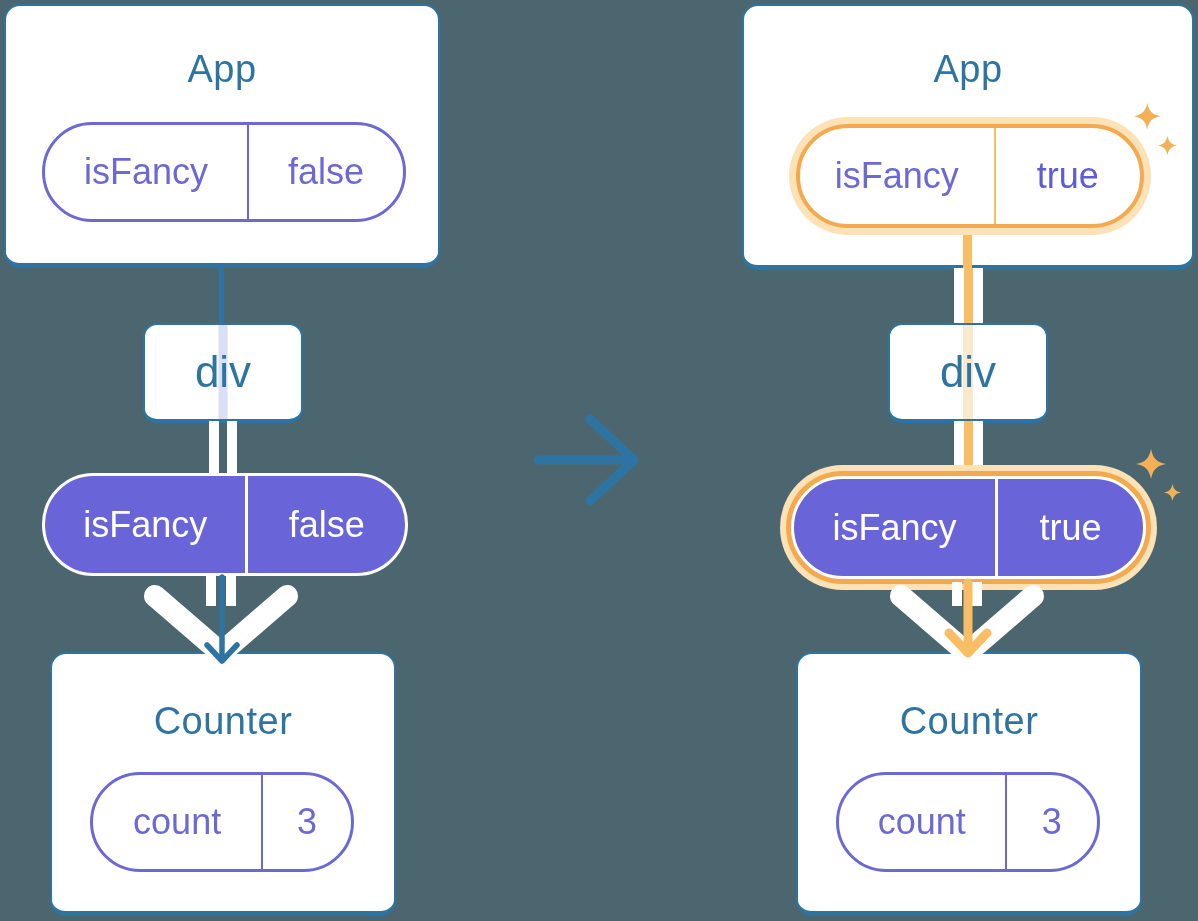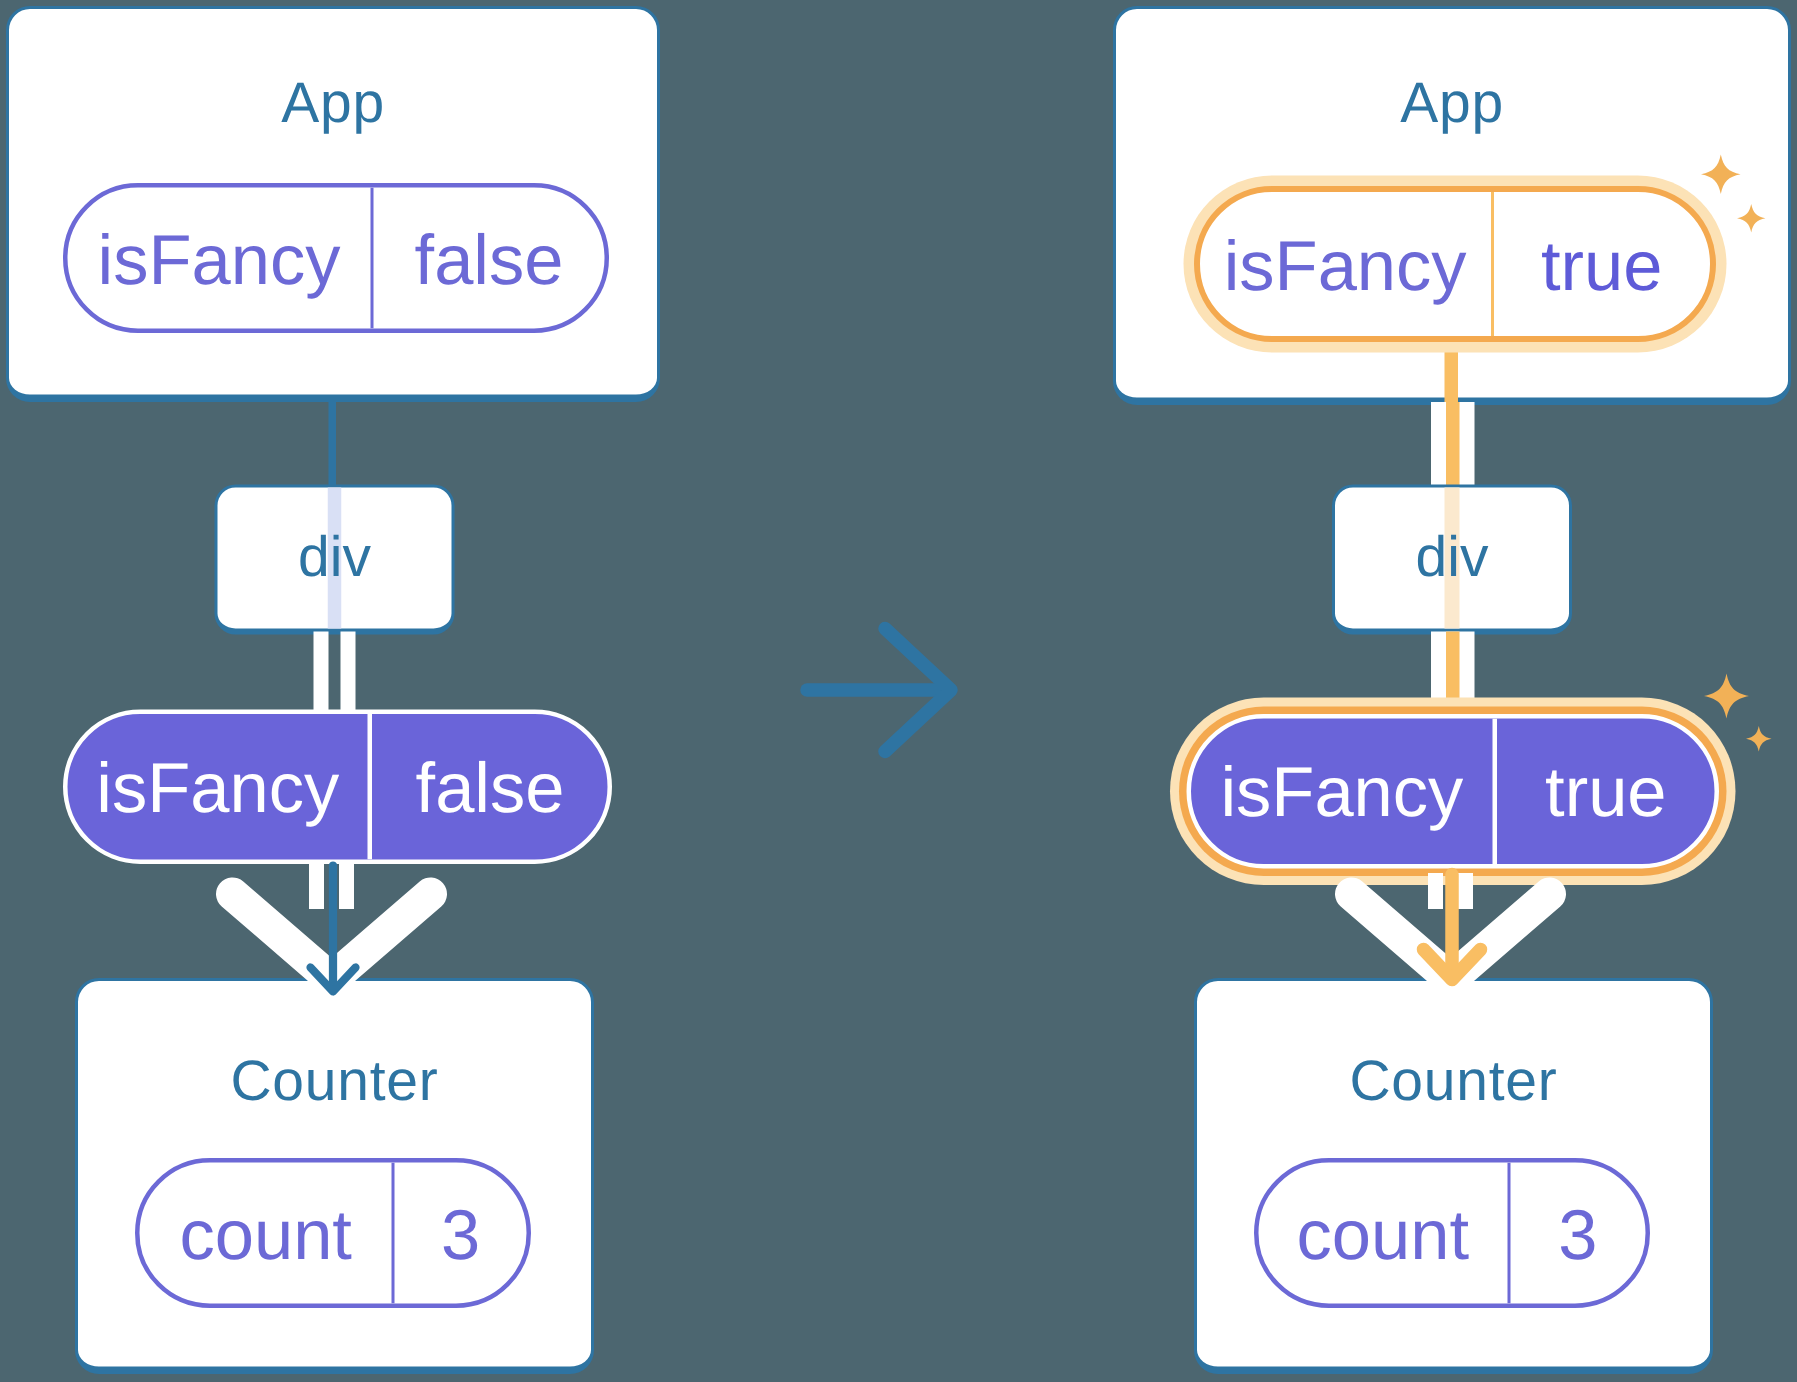--- a/index.html
+++ b/index.html
@@ -16,21 +16,21 @@
     --faint-org:#FBE9CE;
   }
   *{box-sizing:border-box;margin:0;padding:0;}
   body{background:var(--bg);font-family:"Liberation Sans","DejaVu Sans",sans-serif;}
   .stage{position:relative;width:1198px;height:921px;background:var(--bg);overflow:hidden;}
 
   .box{position:absolute;background:#fff;border:2px solid var(--blue);border-bottom-width:5px;border-radius:16px;}
   .box-title{position:absolute;left:0;right:0;text-align:center;font-size:38px;font-weight:500;color:var(--blue);letter-spacing:.5px;}
 
   .pill{position:absolute;display:flex;border-radius:60px;overflow:hidden;}
-  .pill .cell{display:flex;align-items:center;justify-content:center;font-size:47px;height:100%;}
+  .pill .cell{display:flex;align-items:center;justify-content:center;font-size:36px;height:100%;}
 
   .pill-outline{background:#fff;border:3px solid var(--purple-outline);color:var(--purple-outline);}
   .pill-outline .cell-l{border-right:2.5px solid var(--purple-outline);}
 
   .pill-fill{background:var(--purple-fill);border:3px solid #fff;color:#fff;}
   .pill-fill .cell-l{border-right:3px solid #fff;}
 
   .pill-fancy-outline{background:#fff;border:4px solid var(--orange-ring);box-shadow:0 0 0 7px var(--orange-glow);color:var(--purple-outline);}
   .pill-fancy-outline .cell-l{border-right:2.5px solid var(--orange-bright);}
 
@@ -38,21 +38,21 @@
   .pill-fancy-fill .cell-l{border-right:3px solid #fff;}
 
   .bold-val{font-weight:400;}
   .pill-fancy-outline .bold-val{color:var(--purple-bold);}
 
   .vline{position:absolute;}
   .dbl-white{position:absolute;border-left:10px solid #fff;border-right:10px solid #fff;}
   .band-white{position:absolute;background:#fff;}
   .band-white .center-stripe{width:9px;height:100%;margin:0 auto;background:var(--orange-bright);}
   .faint-line{position:absolute;top:0;bottom:0;left:50%;transform:translateX(-50%);}
-  .div-label{position:relative;display:flex;align-items:center;justify-content:center;height:100%;font-size:38px;font-weight:500;color:var(--blue);}
+  .div-label{position:relative;display:flex;align-items:center;justify-content:center;height:100%;font-size:44px;font-weight:500;color:var(--blue);}
   svg{position:absolute;overflow:visible;}
 </style>
 </head>
 <body>
 
 <div class="stage">
 
   <div>
 
     <div class="box" style="left:4px;top:4px;width:436px;height:264px;">

